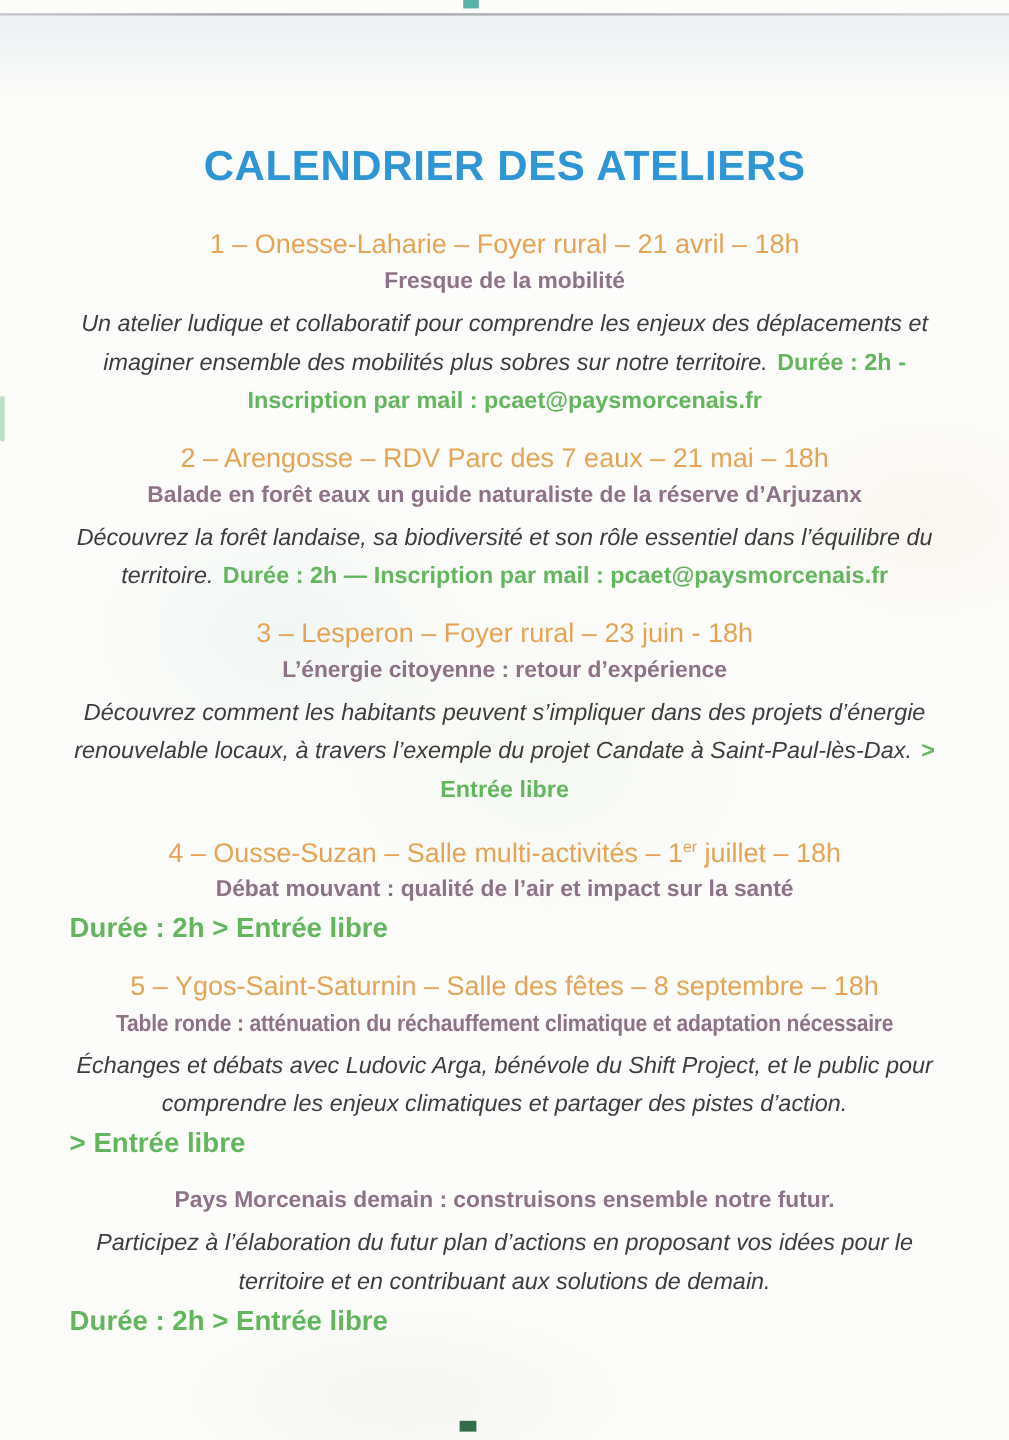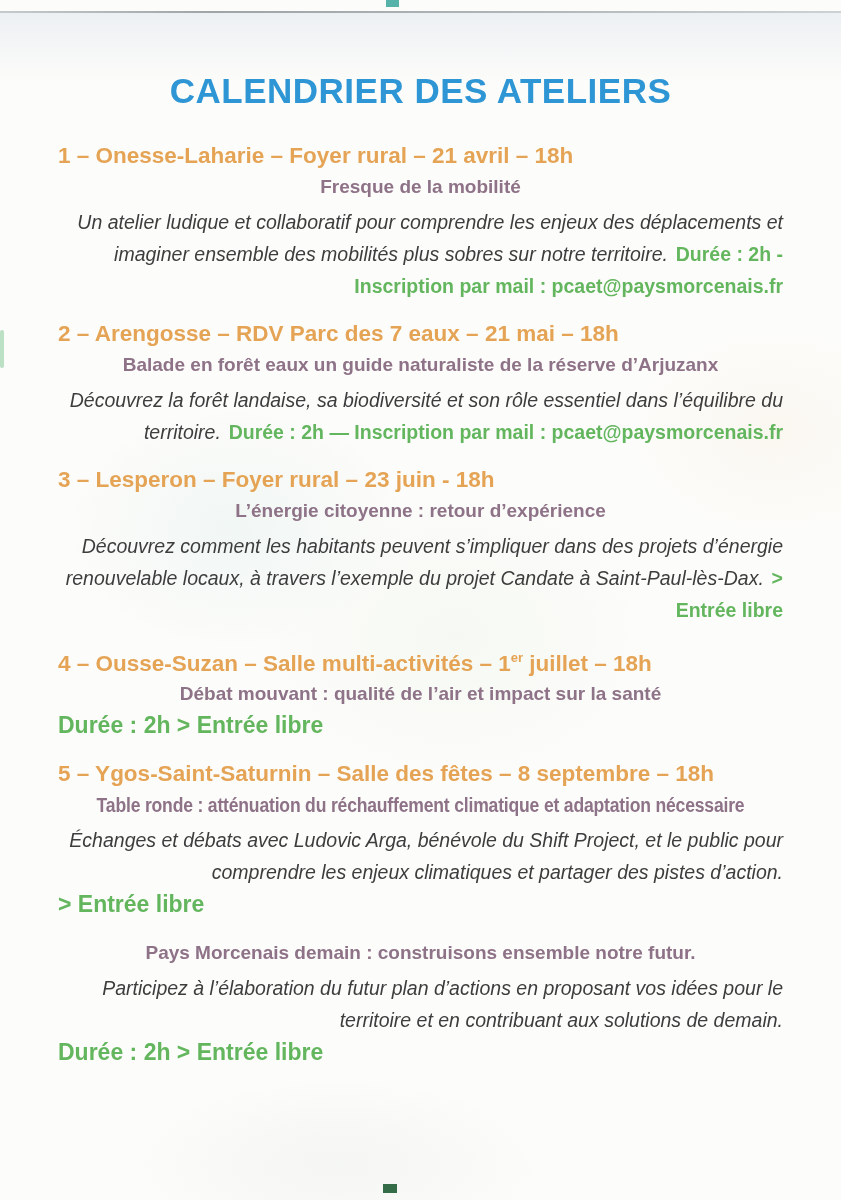--- a/index.html
+++ b/index.html
@@ -35,52 +35,52 @@
   .mark-bottom {
     position: absolute; top: 1184px; left: 383px; width: 14px; height: 9px;
     background: #1f5c35; opacity: .9;
   }
   .edge-streak {
     position: absolute; left: 0; top: 330px; width: 4px; height: 38px;
     background: rgba(110,190,130,0.45); border-radius: 2px;
   }
   .content {
     position: relative;
-    padding: 72px 58px 0 58px;
+    padding: 120px 58px 0 58px;
   }
   h1.title {
     margin: 0 0 30px 0;
     text-align: center;
     color: var(--title-blue, #2e96d4);
     font-size: 35px; font-weight: 700; letter-spacing: 0.5px;
     line-height: 1.1;
   }
   section.workshop { margin: 0 0 17px 0; }
   .ws-heading {
-    margin: 0; white-space: nowrap;
+    margin: 0; text-align: center; white-space: nowrap;
     color: var(--heading-orange, #e5a455);
-    font-size: 22.5px; font-weight: 700; line-height: 30px;
+    font-size: 22.5px; font-weight: 400; line-height: 30px;
   }
   .ws-heading sup { font-size: 0.58em; }
   .ws-heading sup:empty { display: none; }
   .ws-subtitle {
     margin: 1px 0 0 0; text-align: center; white-space: nowrap;
     color: var(--subtitle-purple, #8e7287);
     font-size: 19px; font-weight: 700; line-height: 30px;
   }
   .ws-subtitle.condensed {
     display: block; transform: scaleX(0.9); transform-origin: 50% 50%;
     font-size: 19.5px; letter-spacing: -0.2px;
   }
   .ws-desc {
     margin: 4px 0 0 0;
     color: var(--body-gray, #3d3d3d);
     font-style: italic;
     font-size: 19.5px; line-height: 32px;
-    text-align: right;
+    text-align: center;
   }
   .green {
     color: var(--green, #63b65e);
     font-style: normal; font-weight: 700;
   }
   .inline-info:not(:empty) { margin-left: 0.4em; }
   .block-info {
     margin: 0; font-size: 23px; line-height: 33px; text-align: left;
   }
   .block-info:empty { display: none; }

